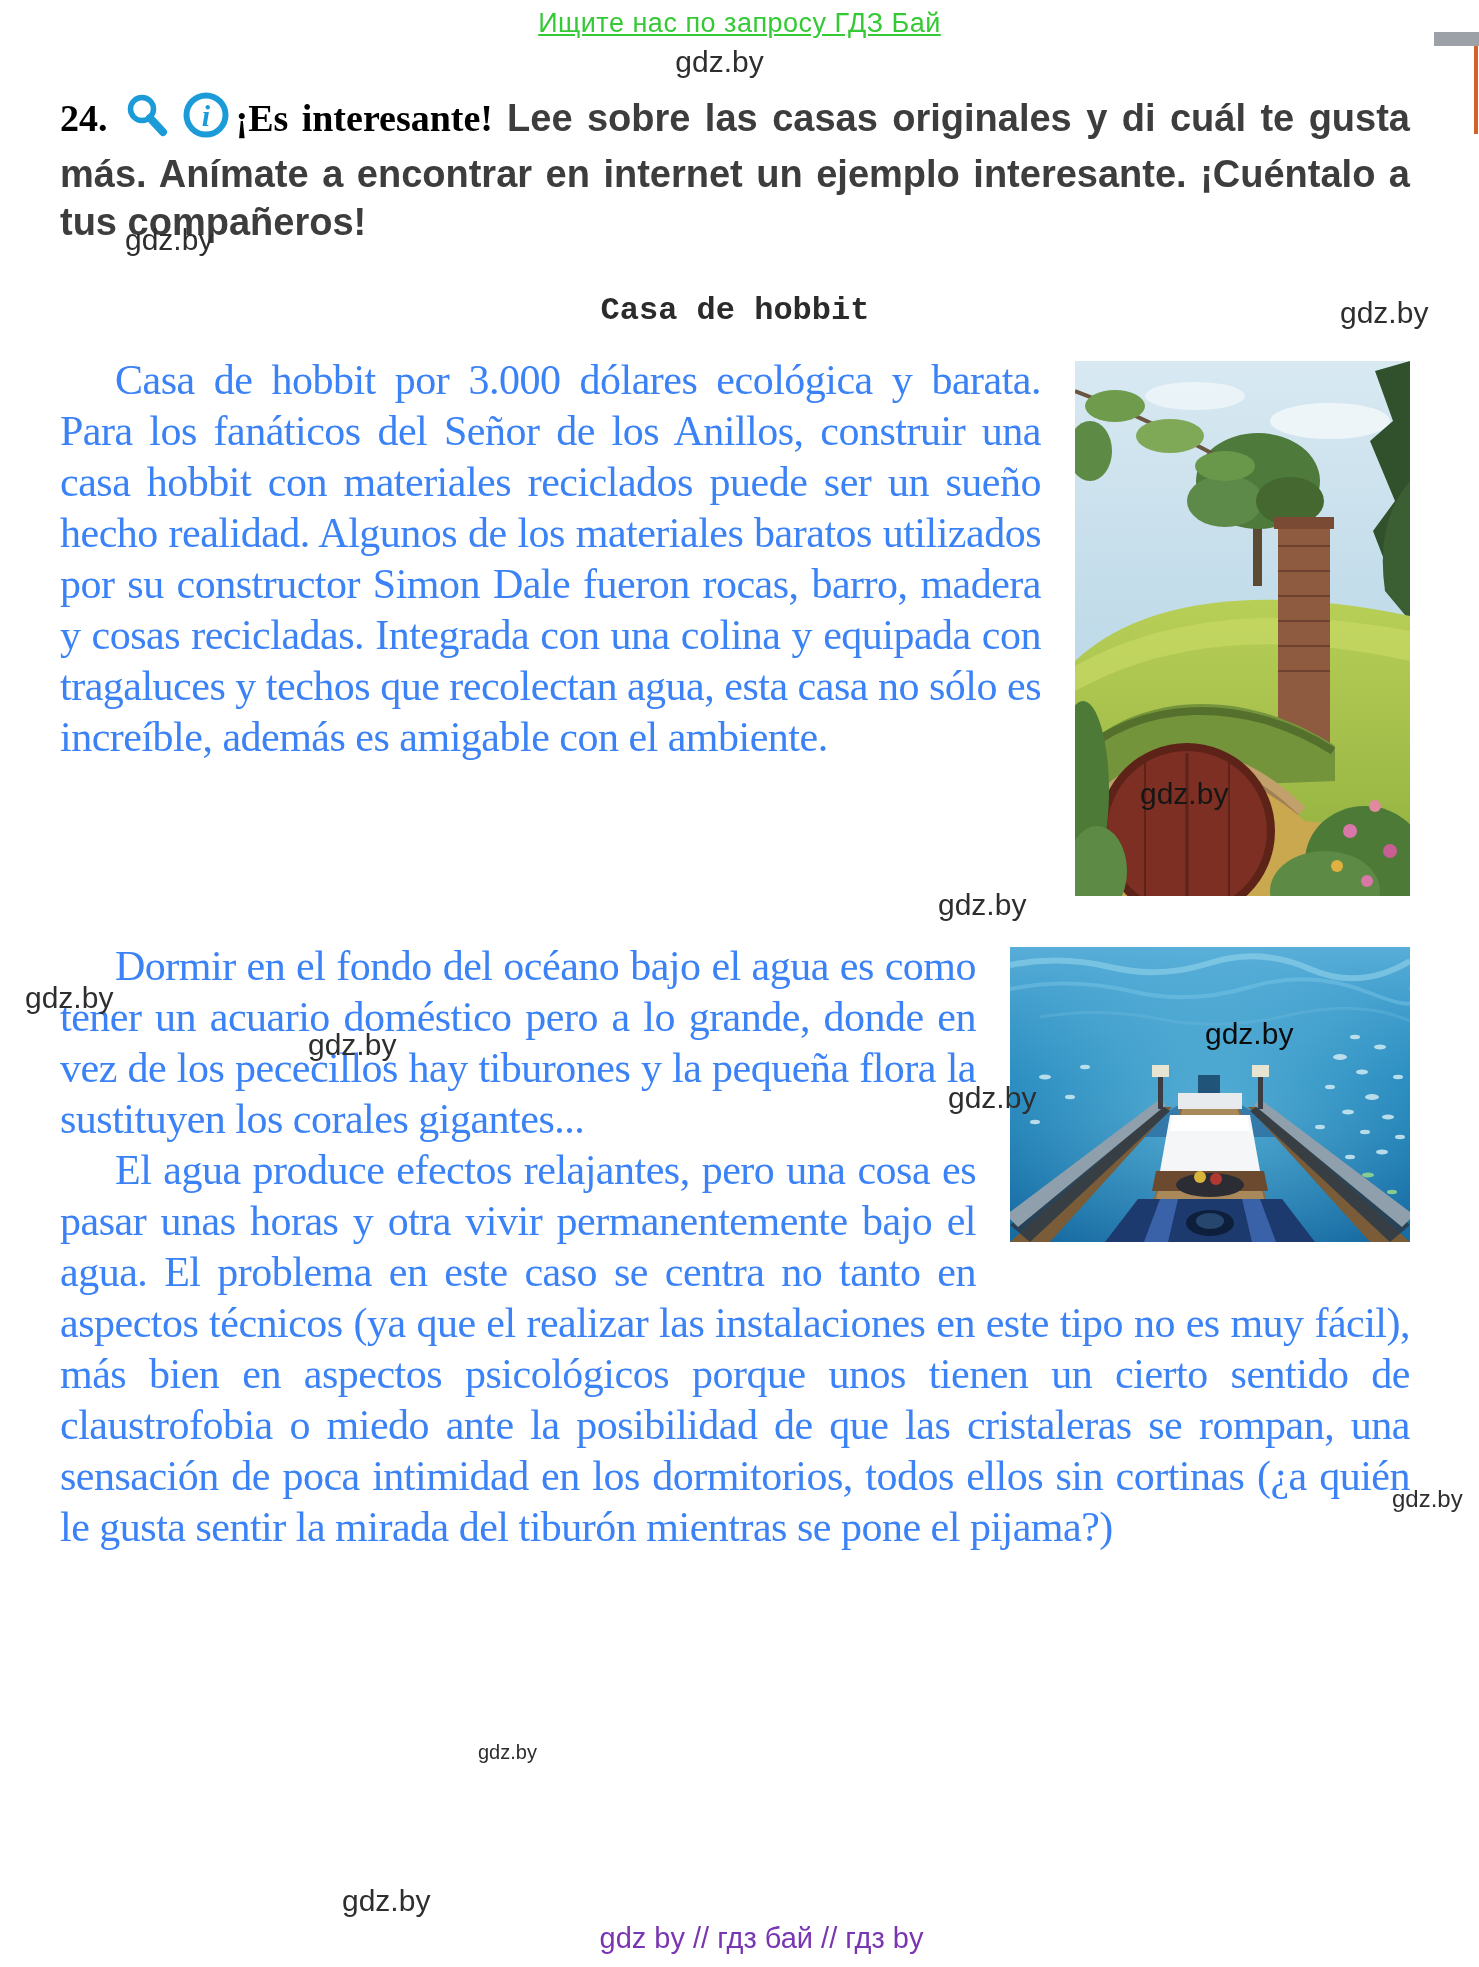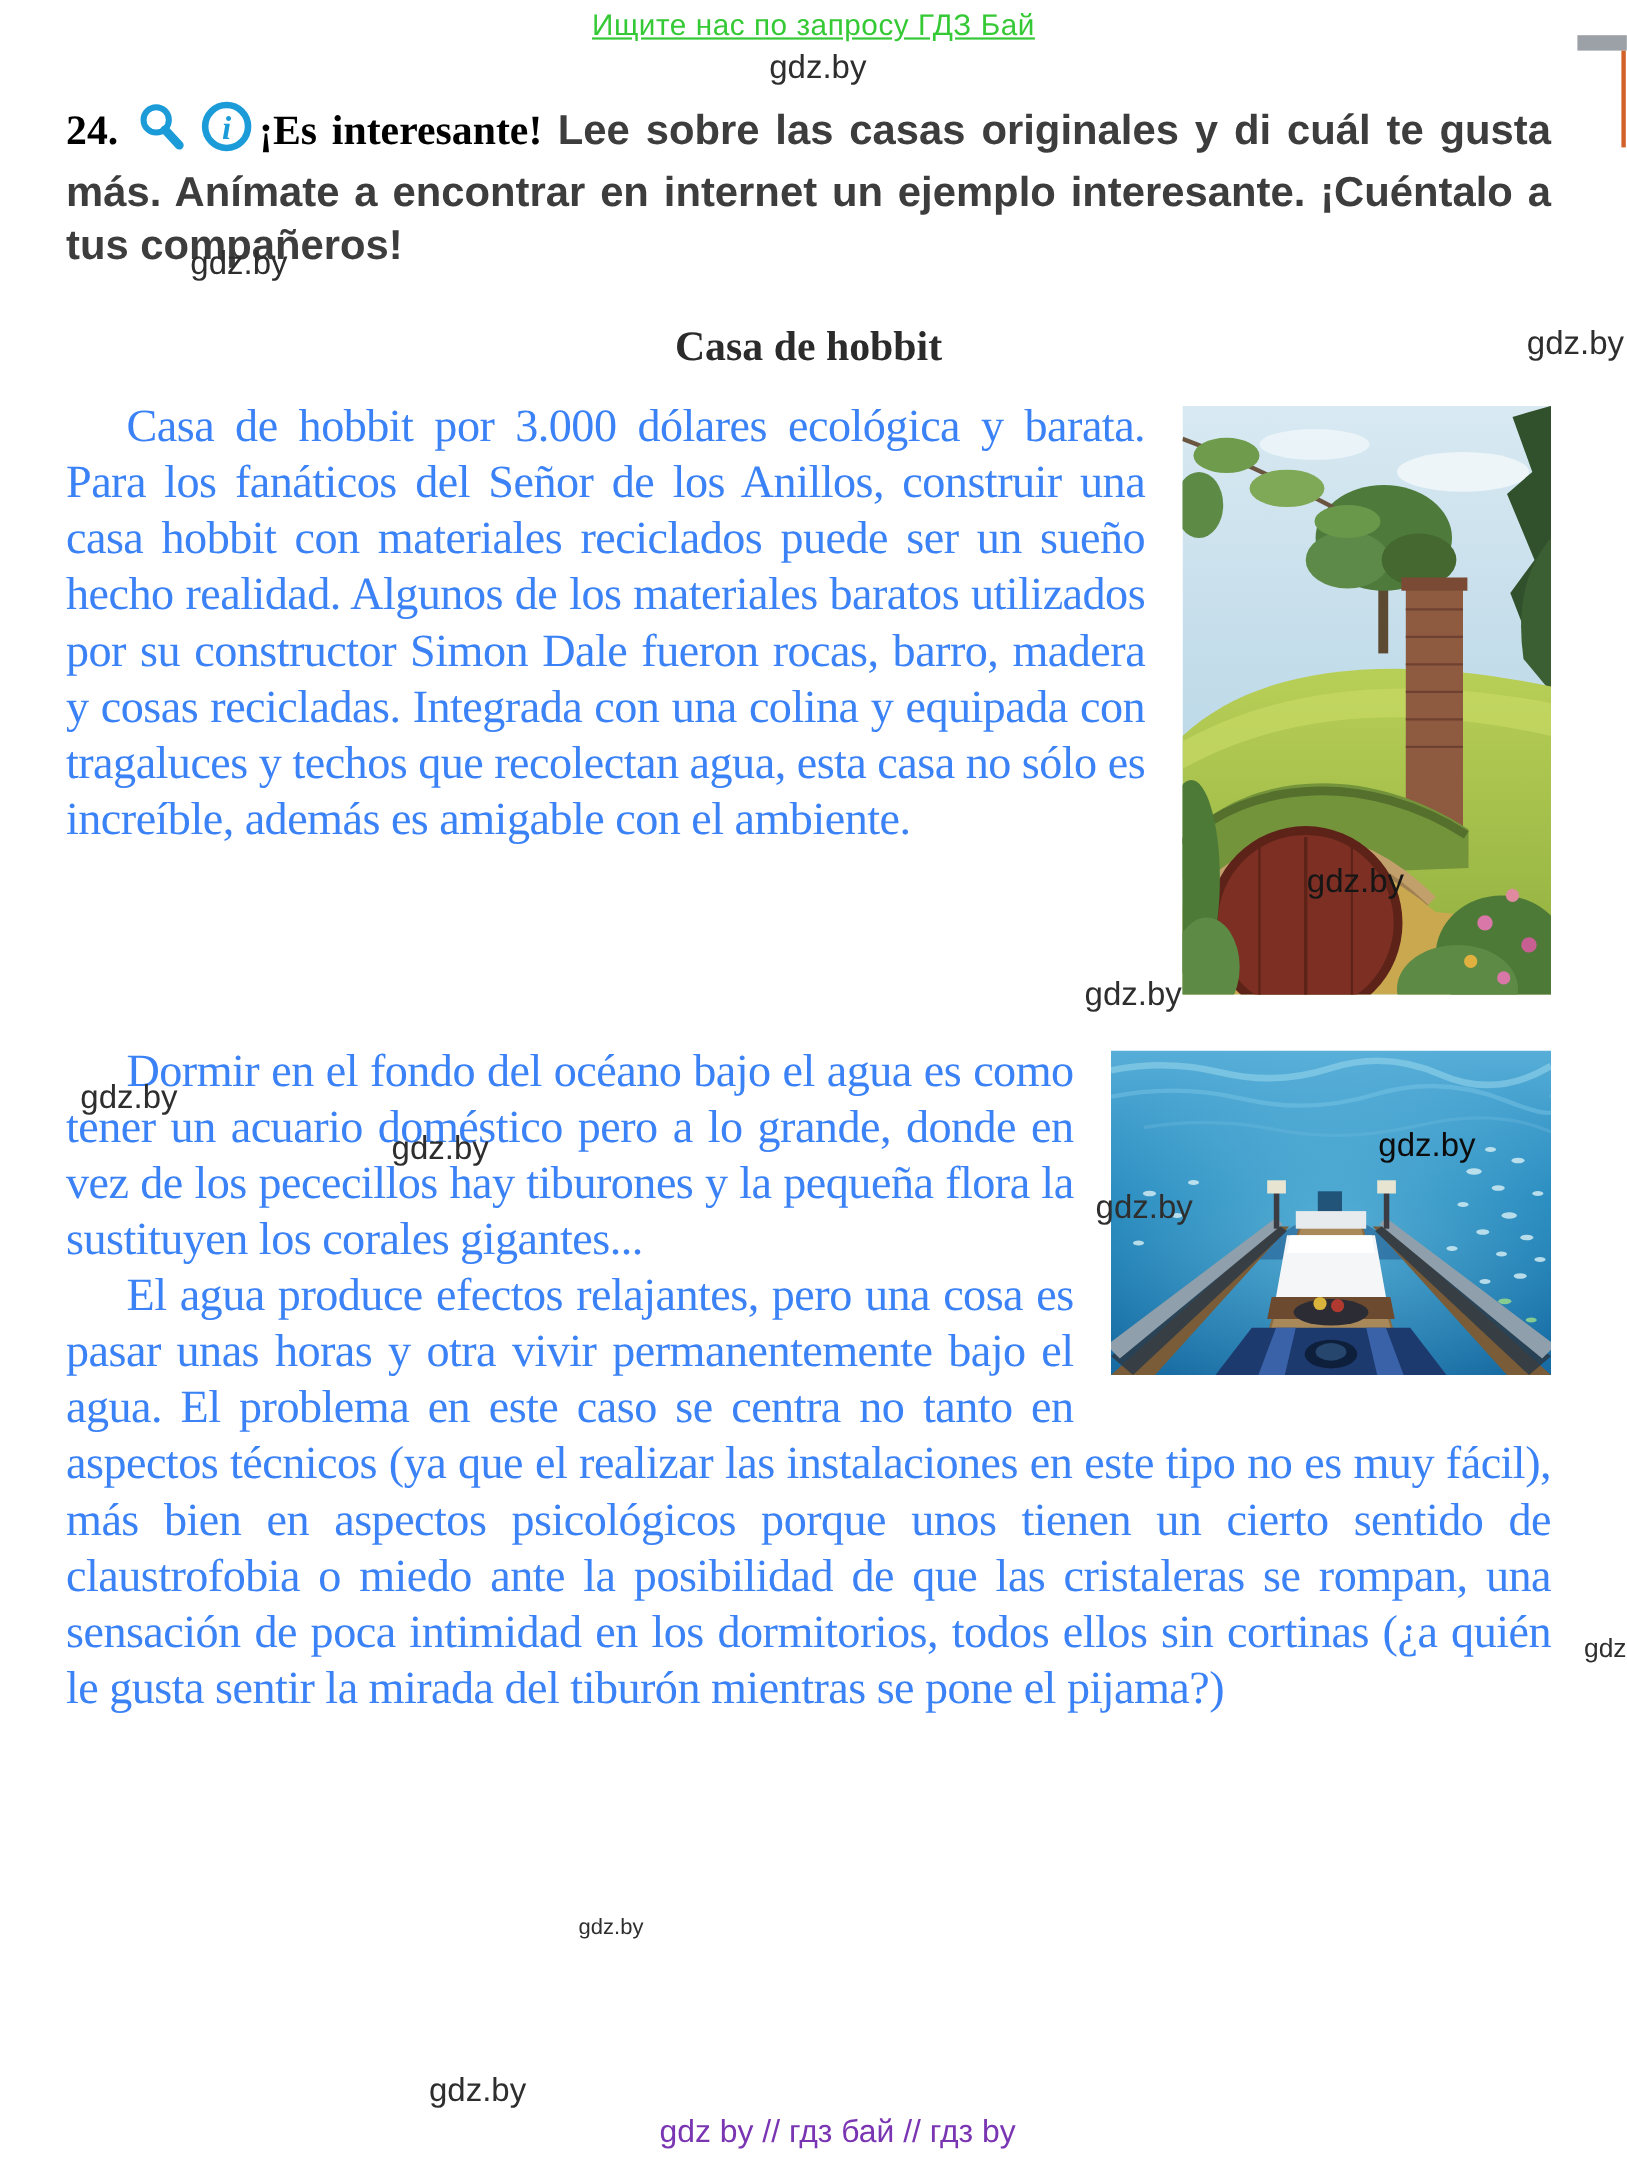--- a/index.html
+++ b/index.html
@@ -6,39 +6,39 @@
   body{
     width:1479px;height:1967px;background:#ffffff;position:relative;
     font-family:"Liberation Serif",serif;color:#222;overflow:hidden;
   }
   .banner{
     padding-top:8px;text-align:center;
     font-family:"Liberation Sans",sans-serif;
     font-size:27px;color:#35c935;letter-spacing:.5px;text-decoration:underline;
   }
   .wm{
-    font-family:"Liberation Sans",sans-serif;color:#2e2e2e;font-size:30px;line-height:1;padding-left:48px;
+    font-family:"Liberation Sans",sans-serif;color:#2e2e2e;font-size:30px;line-height:1;
   }
   .wm-top{text-align:center;margin:8px 40px 0 0;}
   .wm-abs{position:absolute;}
   .corner-tab{position:absolute;top:32px;left:1434px;width:45px;height:14px;background:#9ba1a6;}
   .corner-line{position:absolute;top:46px;left:1474px;width:4px;height:88px;background:#d2622a;}
   .content{margin:0 69px 0 60px;}
   .instruction{
     margin:14px 0 0 0;
     font-family:"Liberation Sans",sans-serif;font-weight:bold;
     font-size:38px;line-height:48px;color:#3d3d3d;text-align:justify;
   }
   .blue{color:#000000;font-family:Liberation Serif, serif;}
   .icon{display:inline-block;vertical-align:-8px;margin:0 6px;}
   .num{margin-right:10px;}
   .hl{margin-right:14px;}
   .stitle{
-    font-family:Liberation Serif, serif;font-weight:bold;
-    font-size:38px;color:#2b2b2b;text-align:center;
+    font-family:Liberation Mono, monospace;font-weight:bold;
+    font-size:32px;color:#2b2b2b;text-align:center;
     margin:46px 0 0 0;
   }
   .h2b{clear:both;margin-top:96px;}
   .section{margin-top:26px;}
   .clearfix::after{content:"";display:table;clear:both;}
   .photo{position:relative;float:right;margin:6px 0 10px 34px;padding:0;}
   .photo svg{display:block;}
   .photo1{width:335px;height:535px;}
   .photo2{width:400px;height:295px;}
   .wm-in{position:absolute;color:#161616;}

